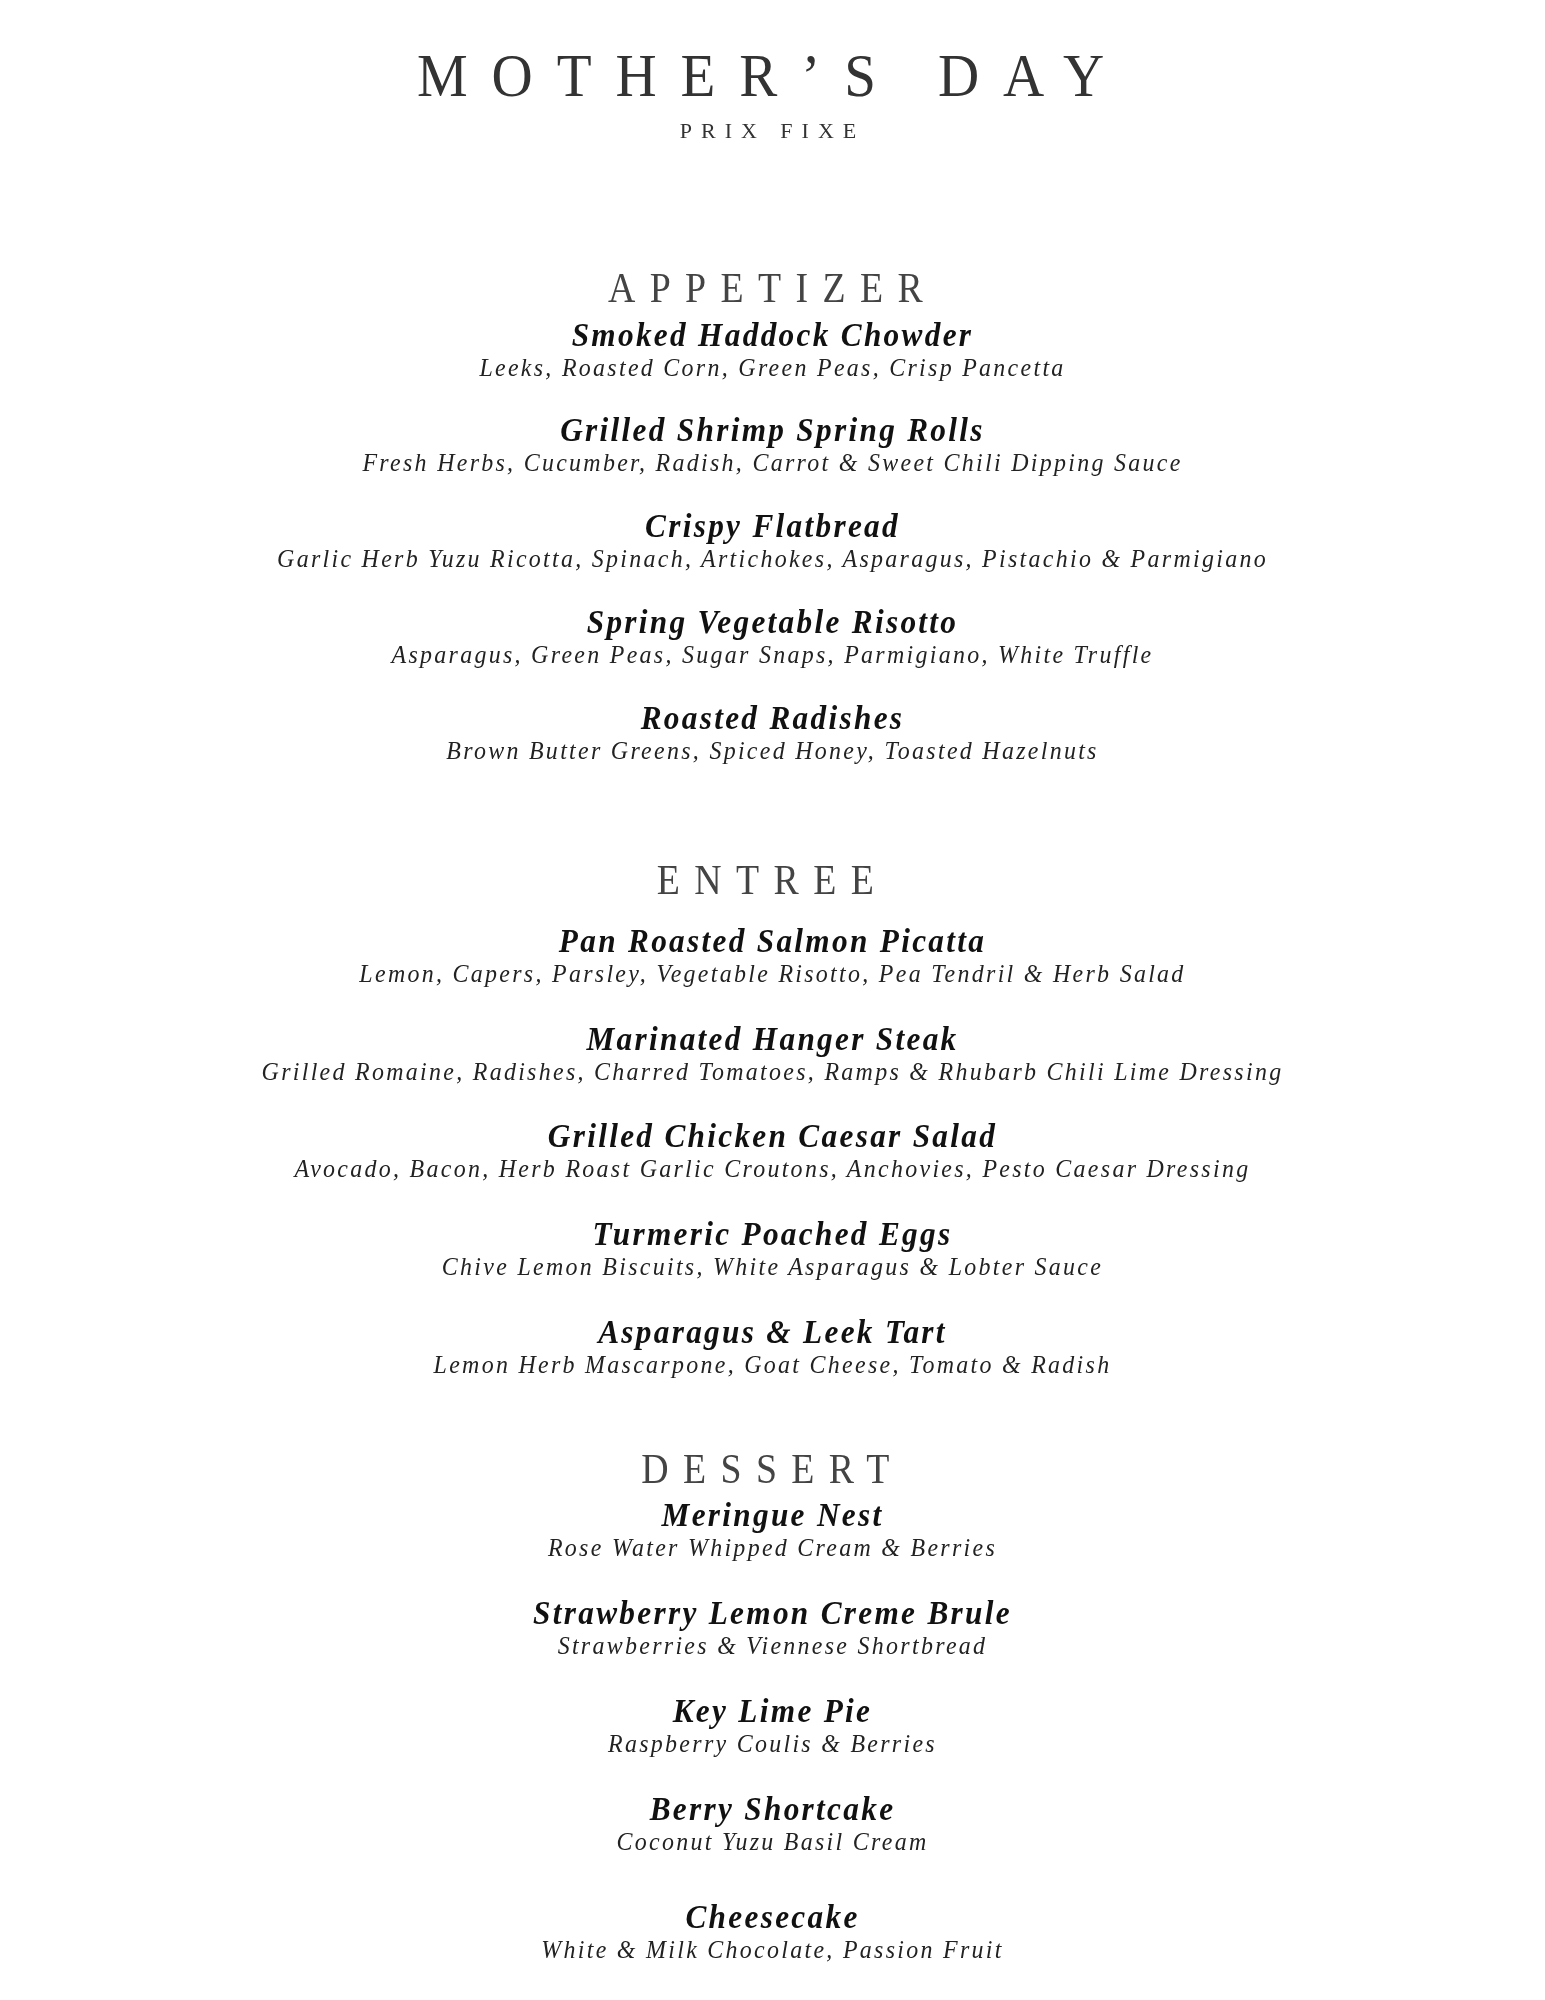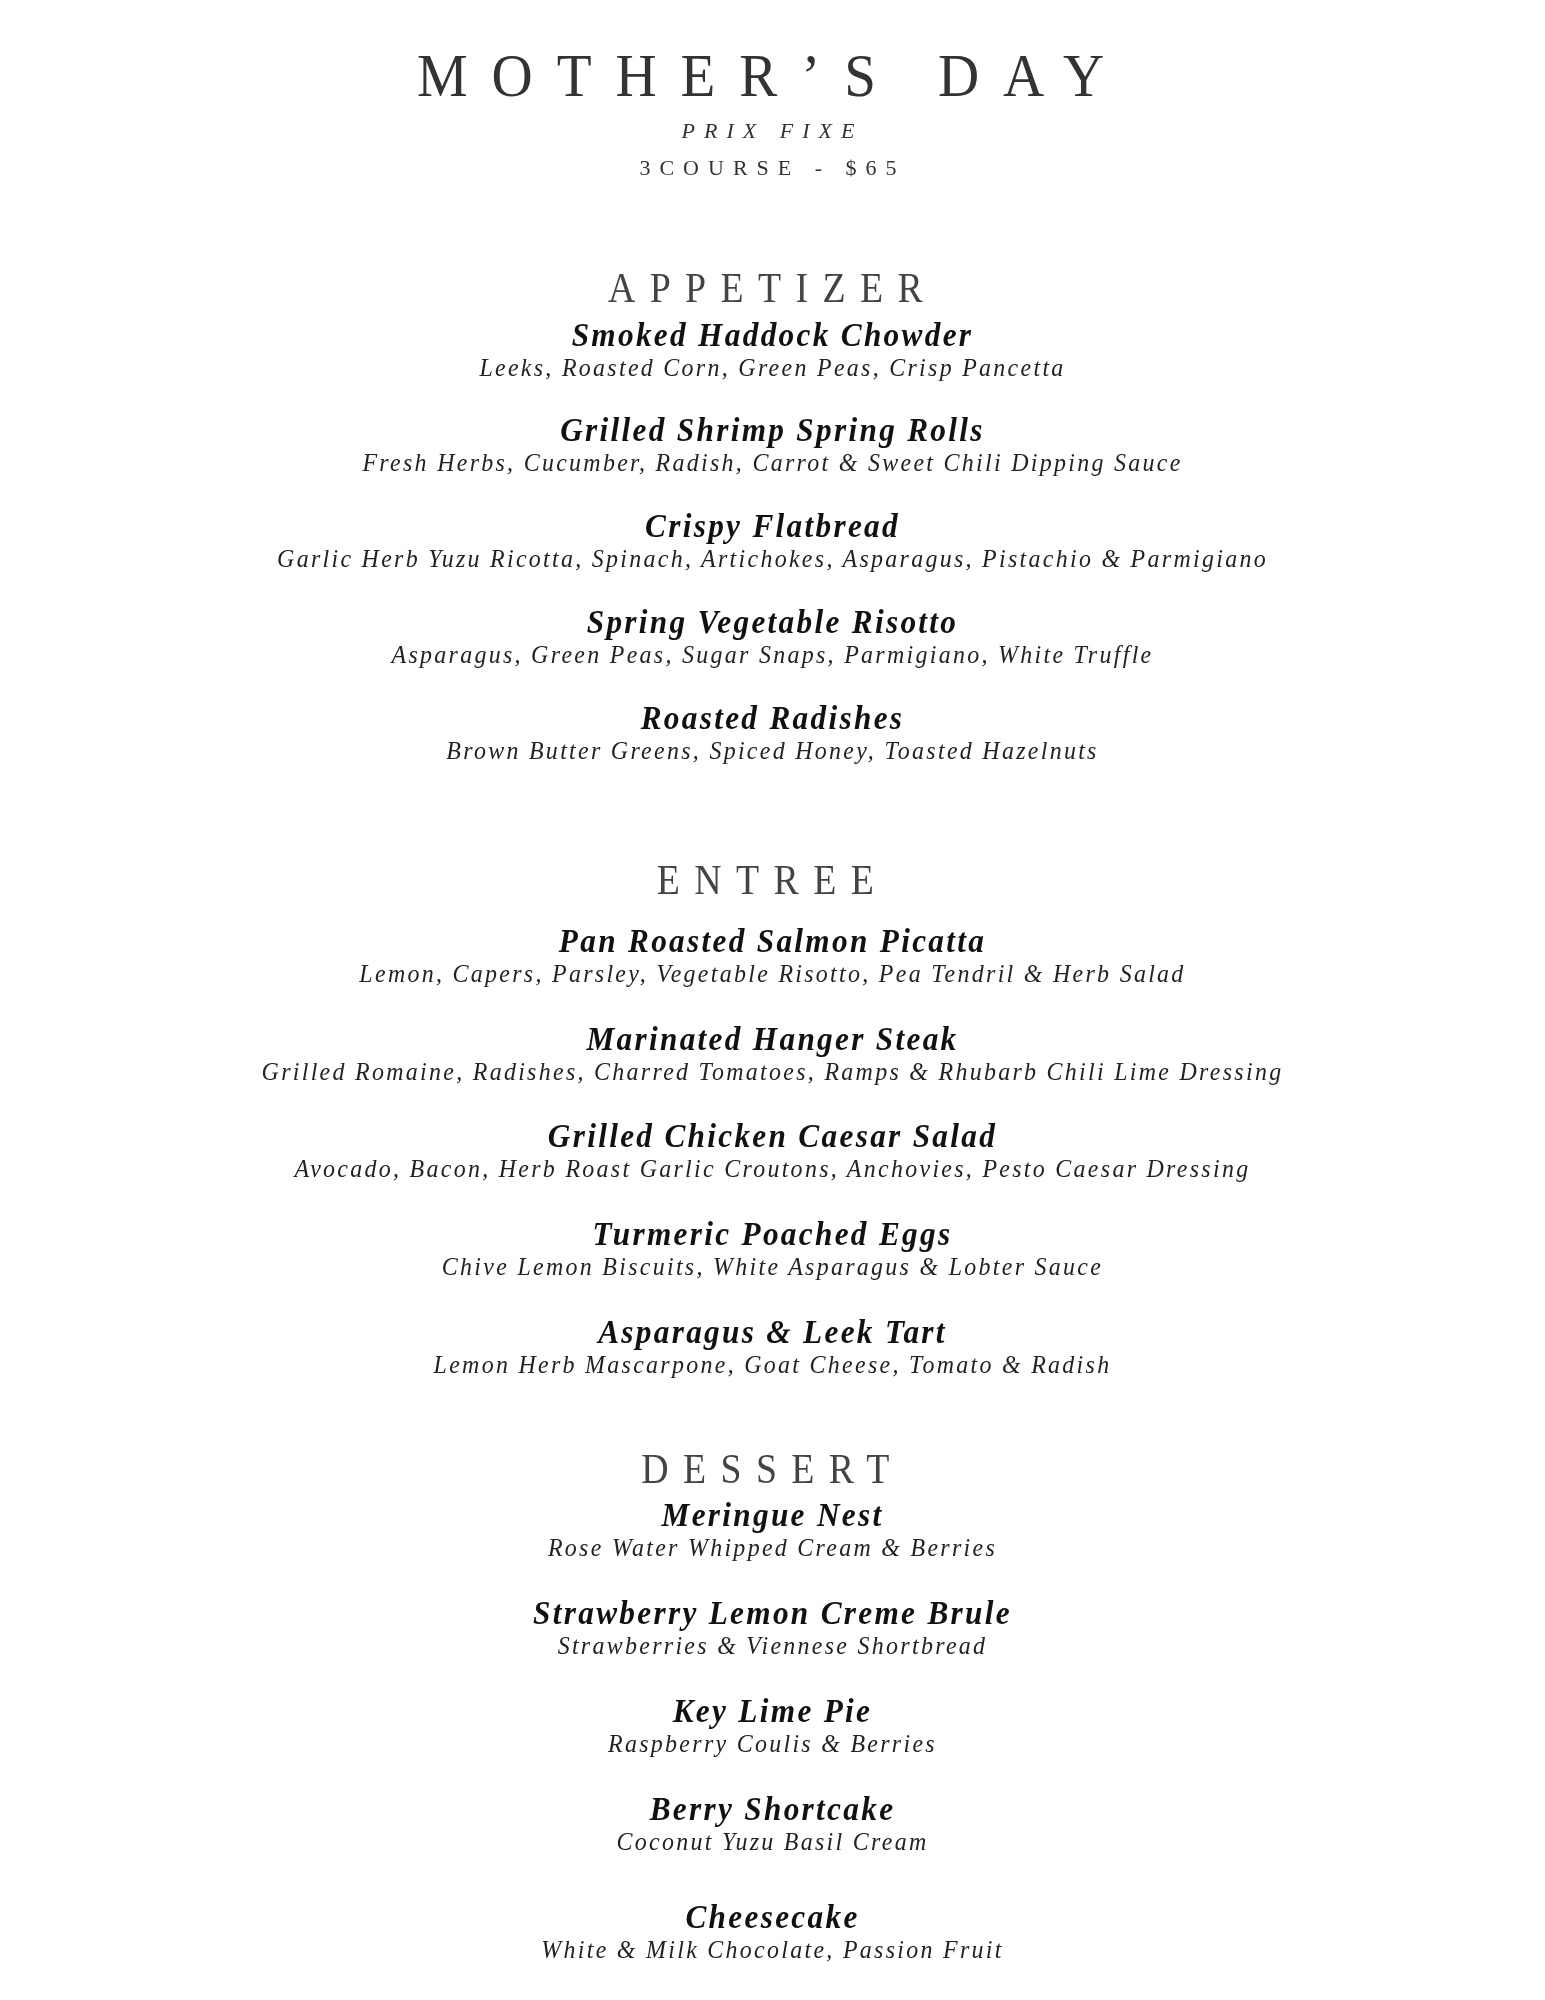--- a/index.html
+++ b/index.html
@@ -33,22 +33,21 @@
     font-size: 26px; letter-spacing: 2.5px; line-height: 32px;
     transform: scaleX(0.92);
   }
 </style>
 </head>
 <body>
 
 <div class="page">
 
   <div class="line title" style="top:40px;">MOTHER’S DAY</div>
-  <div class="line subtitle" style="top:117px;font-style:italic;">PRIX FIXE</div>
-  <div class="line subtitle" style="top:154px;">3COURSE - $65</div>
+  <div class="line subtitle" style="top:117px;">PRIX FIXE</div>
 
   <div class="line section-heading" style="top:264px;">APPETIZER</div>
   <div class="line item-name" style="top:315px;">Smoked Haddock Chowder</div>
   <div class="line item-desc" style="top:352px;">Leeks, Roasted Corn, Green Peas, Crisp Pancetta</div>
   <div class="line item-name" style="top:410px;">Grilled Shrimp Spring Rolls</div>
   <div class="line item-desc" style="top:447px;">Fresh Herbs, Cucumber, Radish, Carrot &amp; Sweet Chili Dipping Sauce</div>
   <div class="line item-name" style="top:506px;">Crispy Flatbread</div>
   <div class="line item-desc" style="top:543px;">Garlic Herb Yuzu Ricotta, Spinach, Artichokes, Asparagus, Pistachio &amp; Parmigiano</div>
   <div class="line item-name" style="top:602px;">Spring Vegetable Risotto</div>
   <div class="line item-desc" style="top:639px;">Asparagus, Green Peas, Sugar Snaps, Parmigiano, White Truffle</div>

